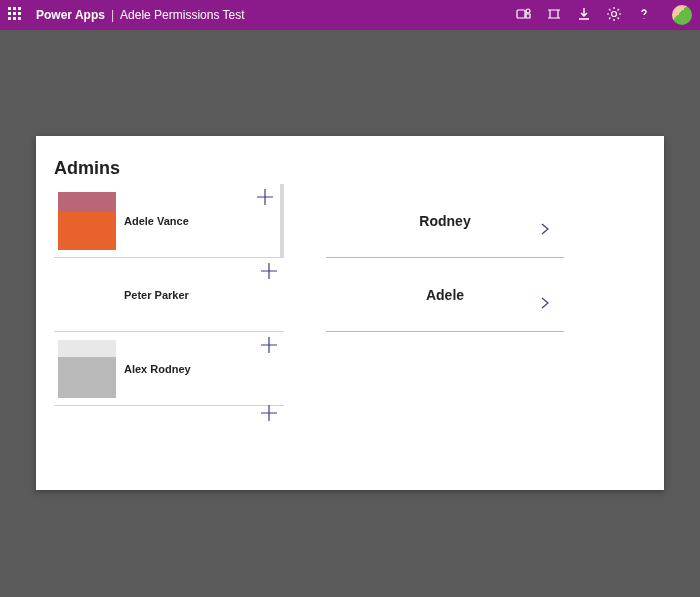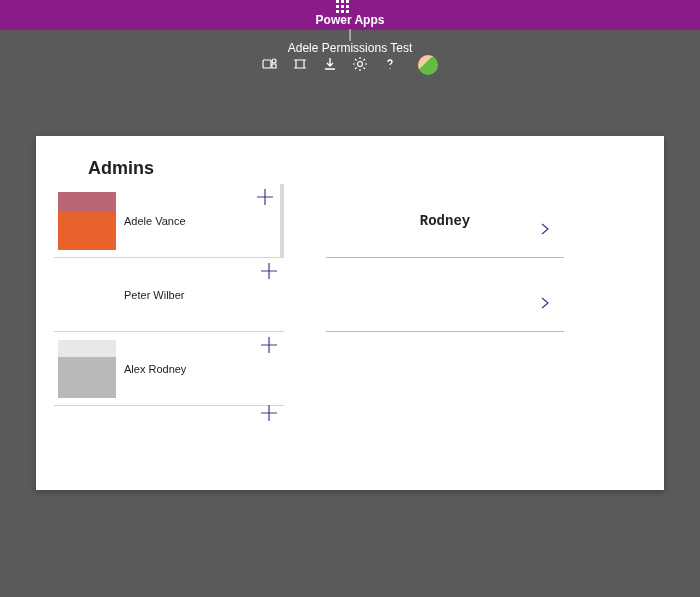--- a/index.html
+++ b/index.html
@@ -12,21 +12,20 @@
     position: relative;
   }
   .topbar {
     height: 30px;
     background: #8b1b8b;
     display: flex;
     align-items: center;
     color: white;
     padding: 0 8px;
     font-size: 12px;
-    flex-direction: column;
   }
   .waffle {
     width: 16px; height: 16px;
     display: grid;
     grid-template-columns: repeat(3, 3px);
     grid-template-rows: repeat(3, 3px);
     gap: 2px;
     margin-right: 12px;
   }
   .waffle span { background: white; width: 3px; height: 3px; }
@@ -47,21 +46,20 @@
     width: 628px; height: 354px;
     background: white;
     box-shadow: 0 2px 6px rgba(0,0,0,0.3);
     overflow: hidden;
   }
   .heading {
     font-size: 18px;
     font-weight: 700;
     color: #222;
     padding: 22px 0 8px 18px;
-    margin-left: 34px;
   }
   .left-col {
     position: absolute;
     left: 18px; top: 48px;
     width: 230px;
     height: 300px;
     overflow: hidden;
   }
   .admin-row {
     height: 74px;
@@ -77,21 +75,21 @@
     width: 58px; height: 58px;
     margin: 0 8px 0 4px;
     background: #ddd;
   }
   .photo-1 { background: linear-gradient(180deg,#b67 0%,#b67 35%,#e8622c 35%,#e8622c 100%); }
   .photo-2 { background: #fff; }
   .photo-3 { background: linear-gradient(180deg,#cbb 0%,#cbb 40%,#e8d440 40%,#e8d440 100%); }
   .photo-4 { background: linear-gradient(180deg,#e8e8e8 0%,#e8e8e8 30%,#b9b9b9 30%); }
   .admin-name {
     font-size: 11px;
-    font-weight: 400;
+    font-weight: 700;
     color: #222;
   }
   .plus {
     position: absolute;
     right: 6px; top: 4px;
     width: 18px; height: 18px;
     cursor: pointer;
   }
   .plus svg { width: 18px; height: 18px; }
   .right-col {
@@ -100,21 +98,20 @@
     width: 238px;
   }
   .detail-row {
     height: 74px;
     border-bottom: 1px solid #b4b4d6;
     display: flex;
     align-items: center;
     justify-content: center;
     position: relative;
     cursor: pointer;
-    font-family: Liberation Mono, monospace;
   }
   .detail-name {
     font-size: 14px;
     font-weight: 600;
     color: #222;
     text-align: center;
     width: 100%;
   }
   .chevron {
     position: absolute;
@@ -193,21 +190,21 @@
       <div class="admin-name">Adele Vance</div>
       <div class="plus">
         <svg viewBox="0 0 18 18" stroke="#3a3a8a" stroke-width="1.2">
             <path d="M9 1v16M1 9h16"></path>
           </svg>
       </div>
     </div>
 
     <div class="admin-row">
       <div class="admin-photo photo-2"></div>
-      <div class="admin-name">Peter Wilber</div>
+      <div class="admin-name">Peter Parker</div>
       <div class="plus">
         <svg viewBox="0 0 18 18" stroke="#3a3a8a" stroke-width="1.2">
             <path d="M9 1v16M1 9h16"></path>
           </svg>
       </div>
     </div>
 
 
     <div class="admin-row">
       <div class="admin-photo photo-4"></div>
@@ -235,20 +232,21 @@
     <div class="detail-row">
       <div class="detail-name">Rodney</div>
       <div class="chevron">
         <svg viewBox="0 0 14 14" fill="none" stroke="#3a3a8a" stroke-width="1.2">
             <path d="M4 2l6 5-6 5"></path>
           </svg>
       </div>
     </div>
 
     <div class="detail-row">
+      <div class="detail-name">Adele</div>
       <div class="chevron">
         <svg viewBox="0 0 14 14" fill="none" stroke="#3a3a8a" stroke-width="1.2">
             <path d="M4 2l6 5-6 5"></path>
           </svg>
       </div>
     </div>
 
   </div>
 </div>
 

